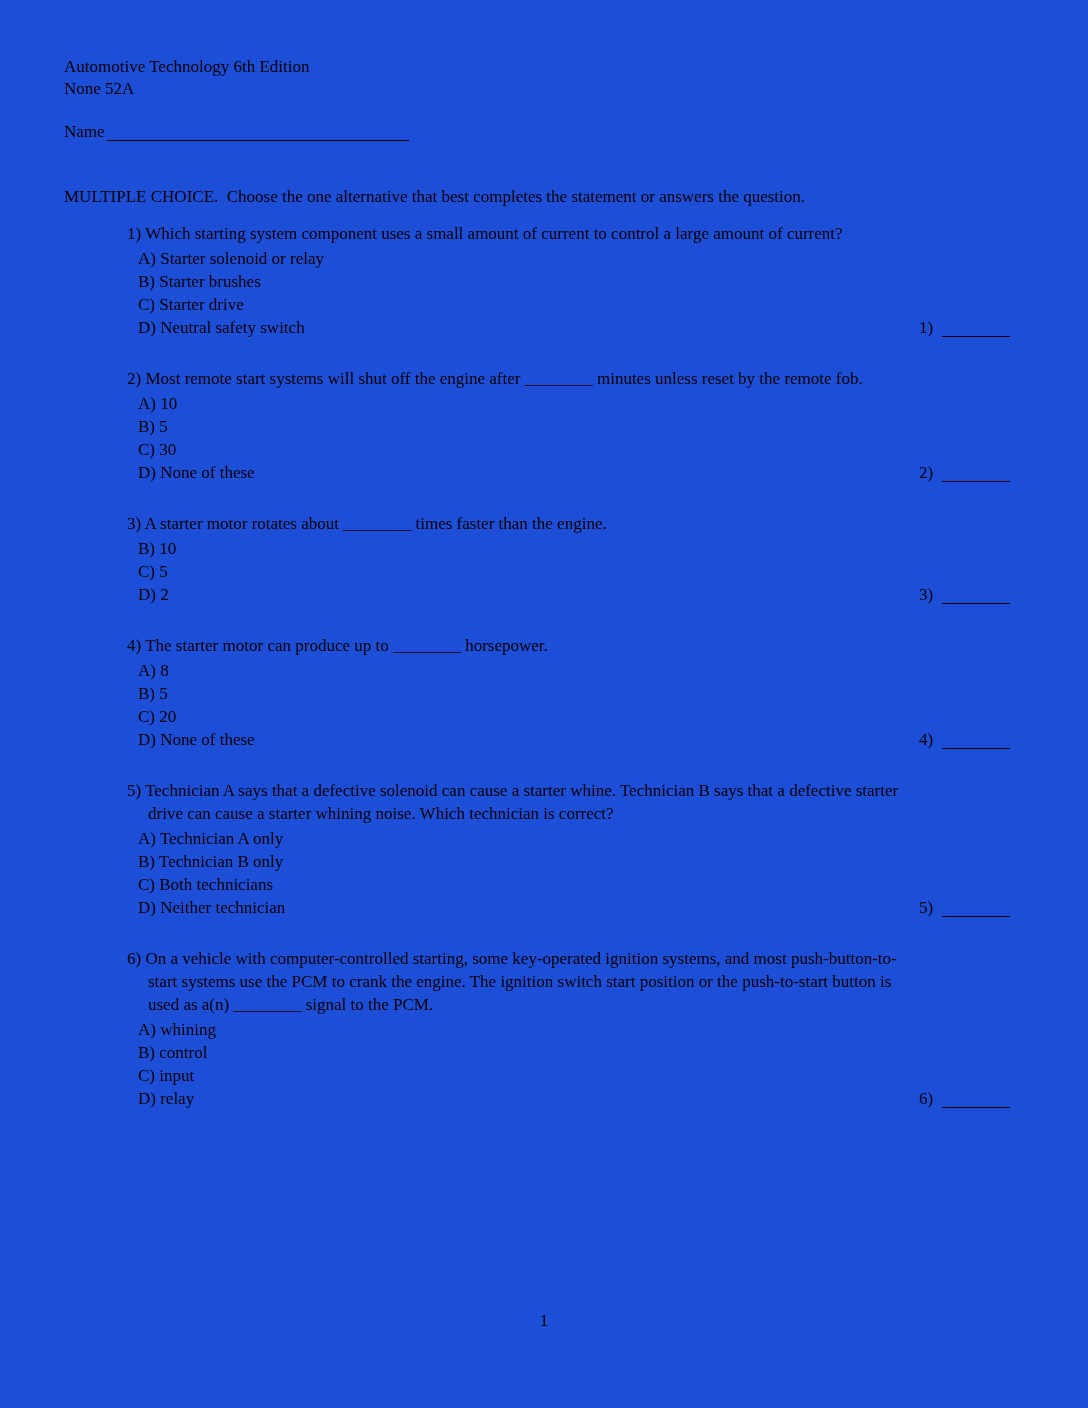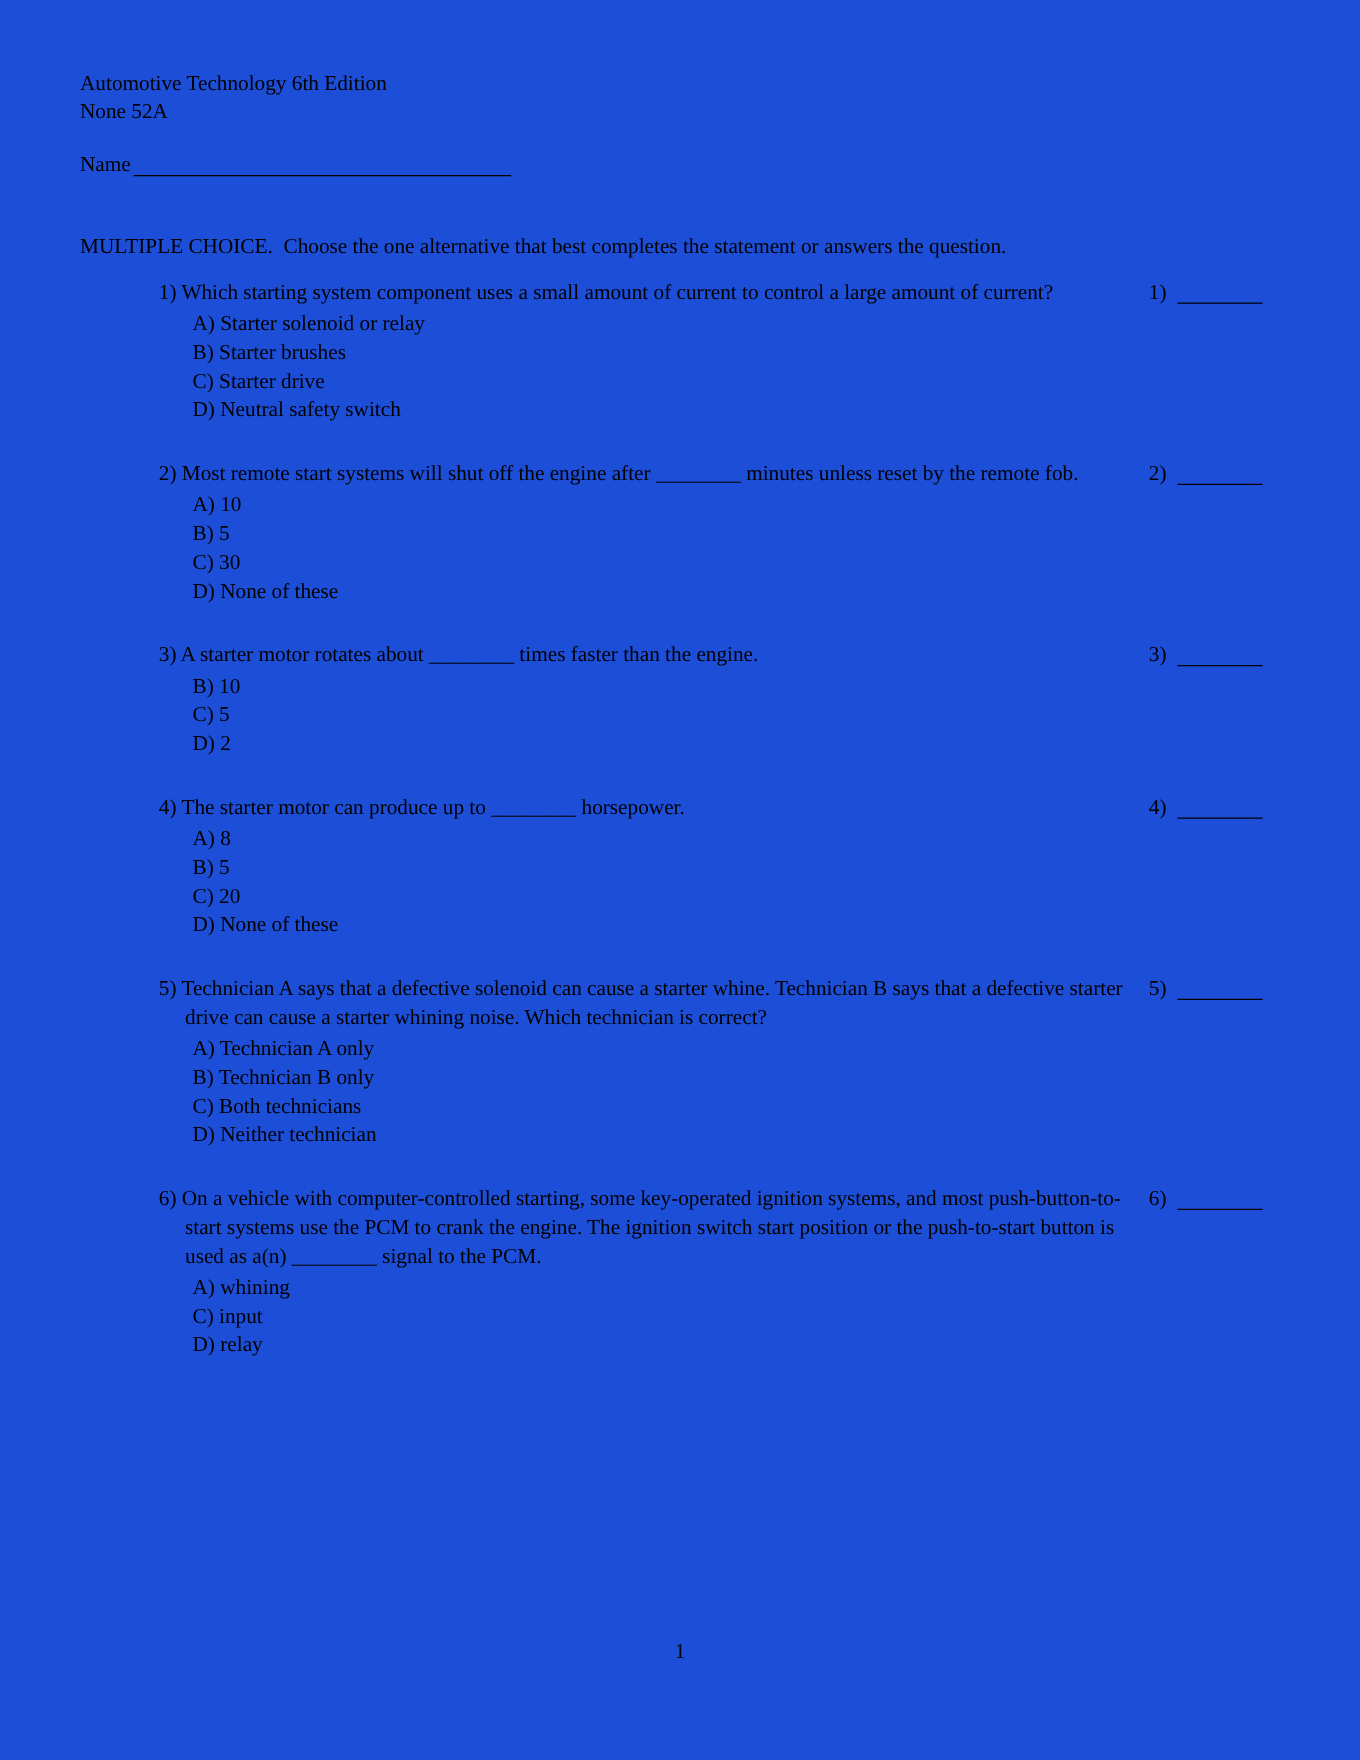--- a/index.html
+++ b/index.html
@@ -25,24 +25,24 @@
     border-bottom: 1.2px solid #000;
     vertical-align: text-bottom;
     margin-left: 2px;
   }
   .section-heading {
     margin-top: 42px;
     font-weight: normal;
     white-space: pre-wrap;
   }
   .questions { margin-top: 14px; margin-left: 63px; }
-  .question { display: flex; align-items: flex-start; margin-bottom: 28px; font-family: Liberation Serif, serif; }
+  .question { display: flex; align-items: flex-end; margin-bottom: 28px; font-family: Liberation Serif, serif; }
   .q-main { flex: 1 1 auto; padding-right: 18px; max-width: 792px; }
   .q-para { padding-left: 21px; text-indent: -21px; }
-  .options { margin-left: 27px; margin-top: 2px; }
+  .options { margin-left: 11px; margin-top: 2px; }
   .option { line-height: 23px; }
   .q-answer {
     flex: 0 0 95px;
     width: 95px;
     white-space: nowrap;
     text-align: left;
   }
   .ans-line {
     display: inline-block;
     width: 68px;
@@ -167,20 +167,21 @@
     </div>
 
     <div class="question">
       <div class="q-main">
         <div class="q-para">
           <span class="q-num">6)</span>
           <span>On a vehicle with computer-controlled starting, some key-operated ignition systems, and most push-button-to-start systems use the PCM to crank the engine. The ignition switch start position or the push-to-start button is used as a(n) ________ signal to the PCM.</span>
         </div>
         <div class="options">
           <div class="option">A) whining</div>
+          <div class="option">B) control</div>
           <div class="option">C) input</div>
           <div class="option">D) relay</div>
         </div>
       </div>
       <div class="q-answer">
         <span>6)</span><span class="ans-line"></span>
       </div>
     </div>
 
   </div>

